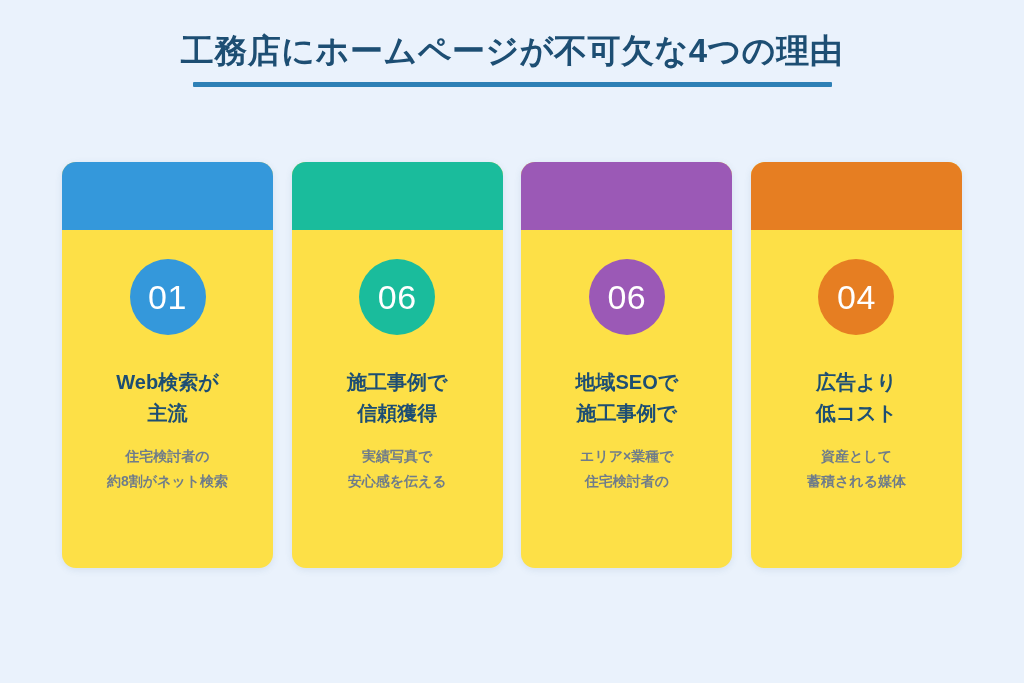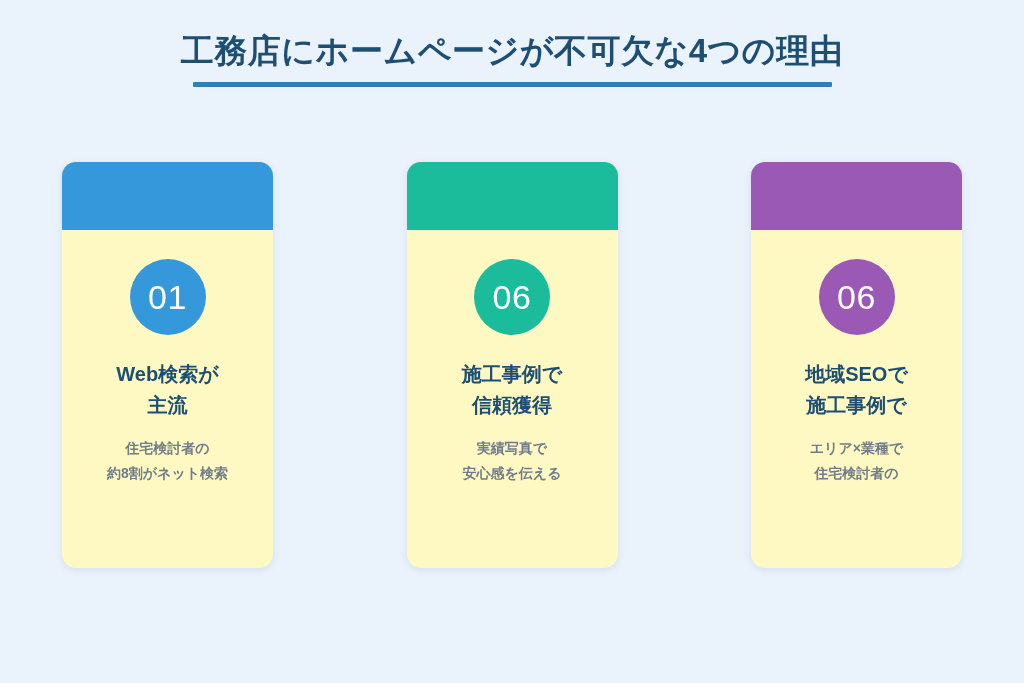--- a/index.html
+++ b/index.html
@@ -52,21 +52,21 @@
     left: 62px;
     top: 162px;
     width: 900px;
     display: flex;
     justify-content: space-between;
   }
 
   .card {
     width: 211px;
     height: 406px;
-    background: #fef9c3;
+    background: #fde047;
     border-radius: 14px;
     box-shadow: 0 2px 7px rgba(70, 110, 150, 0.13);
     overflow: hidden;
     display: flex;
     flex-direction: column;
     align-items: center;
     box-sizing: border-box;
   }
 
   .card-header {
@@ -85,21 +85,21 @@
     justify-content: center;
     color: #ffffff;
     font-size: 34px;
     font-weight: 400;
     letter-spacing: 0.5px;
     line-height: 1;
     flex: 0 0 auto;
   }
 
   .card-title {
-    margin-top: 24px;
+    margin-top: 32px;
     font-size: 20px;
     font-weight: 700;
     color: #1d4e73;
     line-height: 1.55;
     text-align: center;
     padding: 0 8px;
     white-space: pre-line;
   }
 
   .card-desc {
@@ -145,15 +145,23 @@
 
     <div class="card">
       <div class="card-header" style="background: rgb(155, 89, 182);"></div>
       <div class="badge" style="background: rgb(155, 89, 182);">06</div>
       <div class="card-title">地域SEOで
 施工事例で</div>
       <div class="card-desc">エリア×業種で
 住宅検討者の</div>
     </div>
 
+    <div class="card">
+      <div class="card-header" style="background: rgb(230, 126, 34);"></div>
+      <div class="badge" style="background: rgb(230, 126, 34);">04</div>
+      <div class="card-title">広告より
+低コスト</div>
+      <div class="card-desc">資産として
+蓄積される媒体</div>
+    </div>
 
   </div>
 </div>
 
 </body></html>

